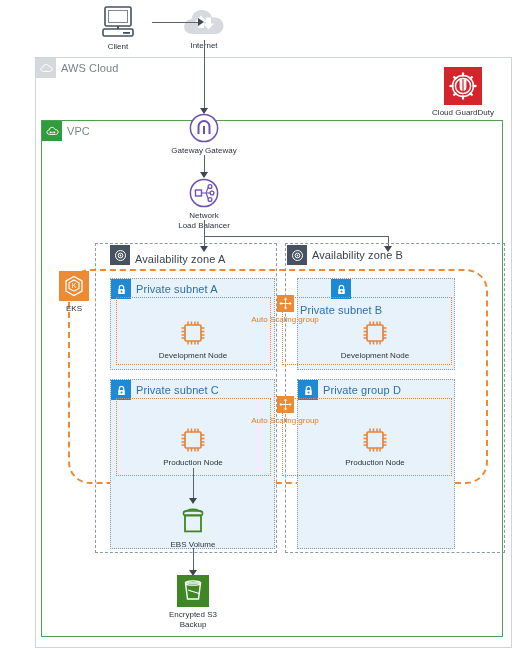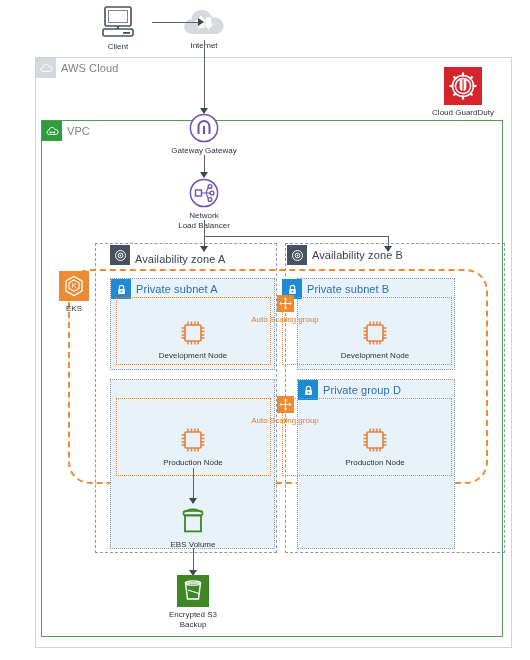--- a/index.html
+++ b/index.html
@@ -245,21 +245,21 @@
             <line x1="23" y1="13.5" x2="26.5" y2="13.5"></line>
           <line x1="23" y1="17" x2="26.5" y2="17"></line>
             <line x1="23" y1="20" x2="26.5" y2="20"></line>
         </g>
       </svg>
     </div>
     <div class="cap">Development Node</div>
   </div>
 
   <div class="grp grp-subnet" style="left:297px;top:278px;width:158px;height:92px;"></div>
-  <div class="ghdr hdr-subnet" style="left:282px;top:279px;">
+  <div class="ghdr hdr-subnet" style="left:300px;top:279px;flex-direction:column;">
     <div class="gicon">
       <svg width="13" height="13" viewBox="0 0 13 13">
         <path d="M4.3 6 V4.6 a2.2 2.2 0 0 1 4.4 0 V6" fill="none" stroke="#fff" stroke-width="1.1"></path>
         <rect x="3.2" y="5.9" width="6.6" height="5.2" rx="0.7" fill="#fff"></rect>
         <circle cx="6.5" cy="8.5" r="1" fill="#1f8ad4"></circle>
       </svg>
     </div>
     <div class="gtext">Private subnet B</div>
   </div>
   <div class="grp grp-nodegrp" style="left:282px;top:297px;width:170px;height:68px;"></div>
@@ -301,20 +301,30 @@
         <path d="M8.5 2.4 l1.7 2 h-3.4 z" fill="#fff"></path>
         <path d="M8.5 14.6 l-1.7 -2 h3.4 z" fill="#fff"></path>
         <path d="M2.4 8.5 l2 -1.7 v3.4 z" fill="#fff"></path>
         <path d="M14.6 8.5 l-2 1.7 v-3.4 z" fill="#fff"></path>
       </svg>
     </div>
     <div class="cap orange">Auto Scaling group</div>
   </div>
 
   <div class="grp grp-subnet" style="left:110px;top:379px;width:165px;height:170px;"></div>
+  <div class="ghdr hdr-subnet" style="left:111px;top:380px;">
+    <div class="gicon">
+      <svg width="13" height="13" viewBox="0 0 13 13">
+        <path d="M4.3 6 V4.6 a2.2 2.2 0 0 1 4.4 0 V6" fill="none" stroke="#fff" stroke-width="1.1"></path>
+        <rect x="3.2" y="5.9" width="6.6" height="5.2" rx="0.7" fill="#fff"></rect>
+        <circle cx="6.5" cy="8.5" r="1" fill="#1f8ad4"></circle>
+      </svg>
+    </div>
+    <div class="gtext">Private subnet C</div>
+  </div>
   <div class="grp grp-nodegrp" style="left:116px;top:398px;width:155px;height:78px;"></div>
   <div class="node" style="left:193px;top:425px;">
     <div class="sq">
       <svg width="30" height="30" viewBox="0 0 30 30">
         <rect x="7" y="7" width="16" height="16" rx="1.2" fill="none" stroke="#e8833a" stroke-width="1.7"></rect>
         <g stroke="#e8833a" stroke-width="1.5">
           <line x1="10" y1="3.5" x2="10" y2="7"></line>
             <line x1="13.5" y1="3.5" x2="13.5" y2="7"></line>
           <line x1="17" y1="3.5" x2="17" y2="7"></line>
             <line x1="20" y1="3.5" x2="20" y2="7"></line>

